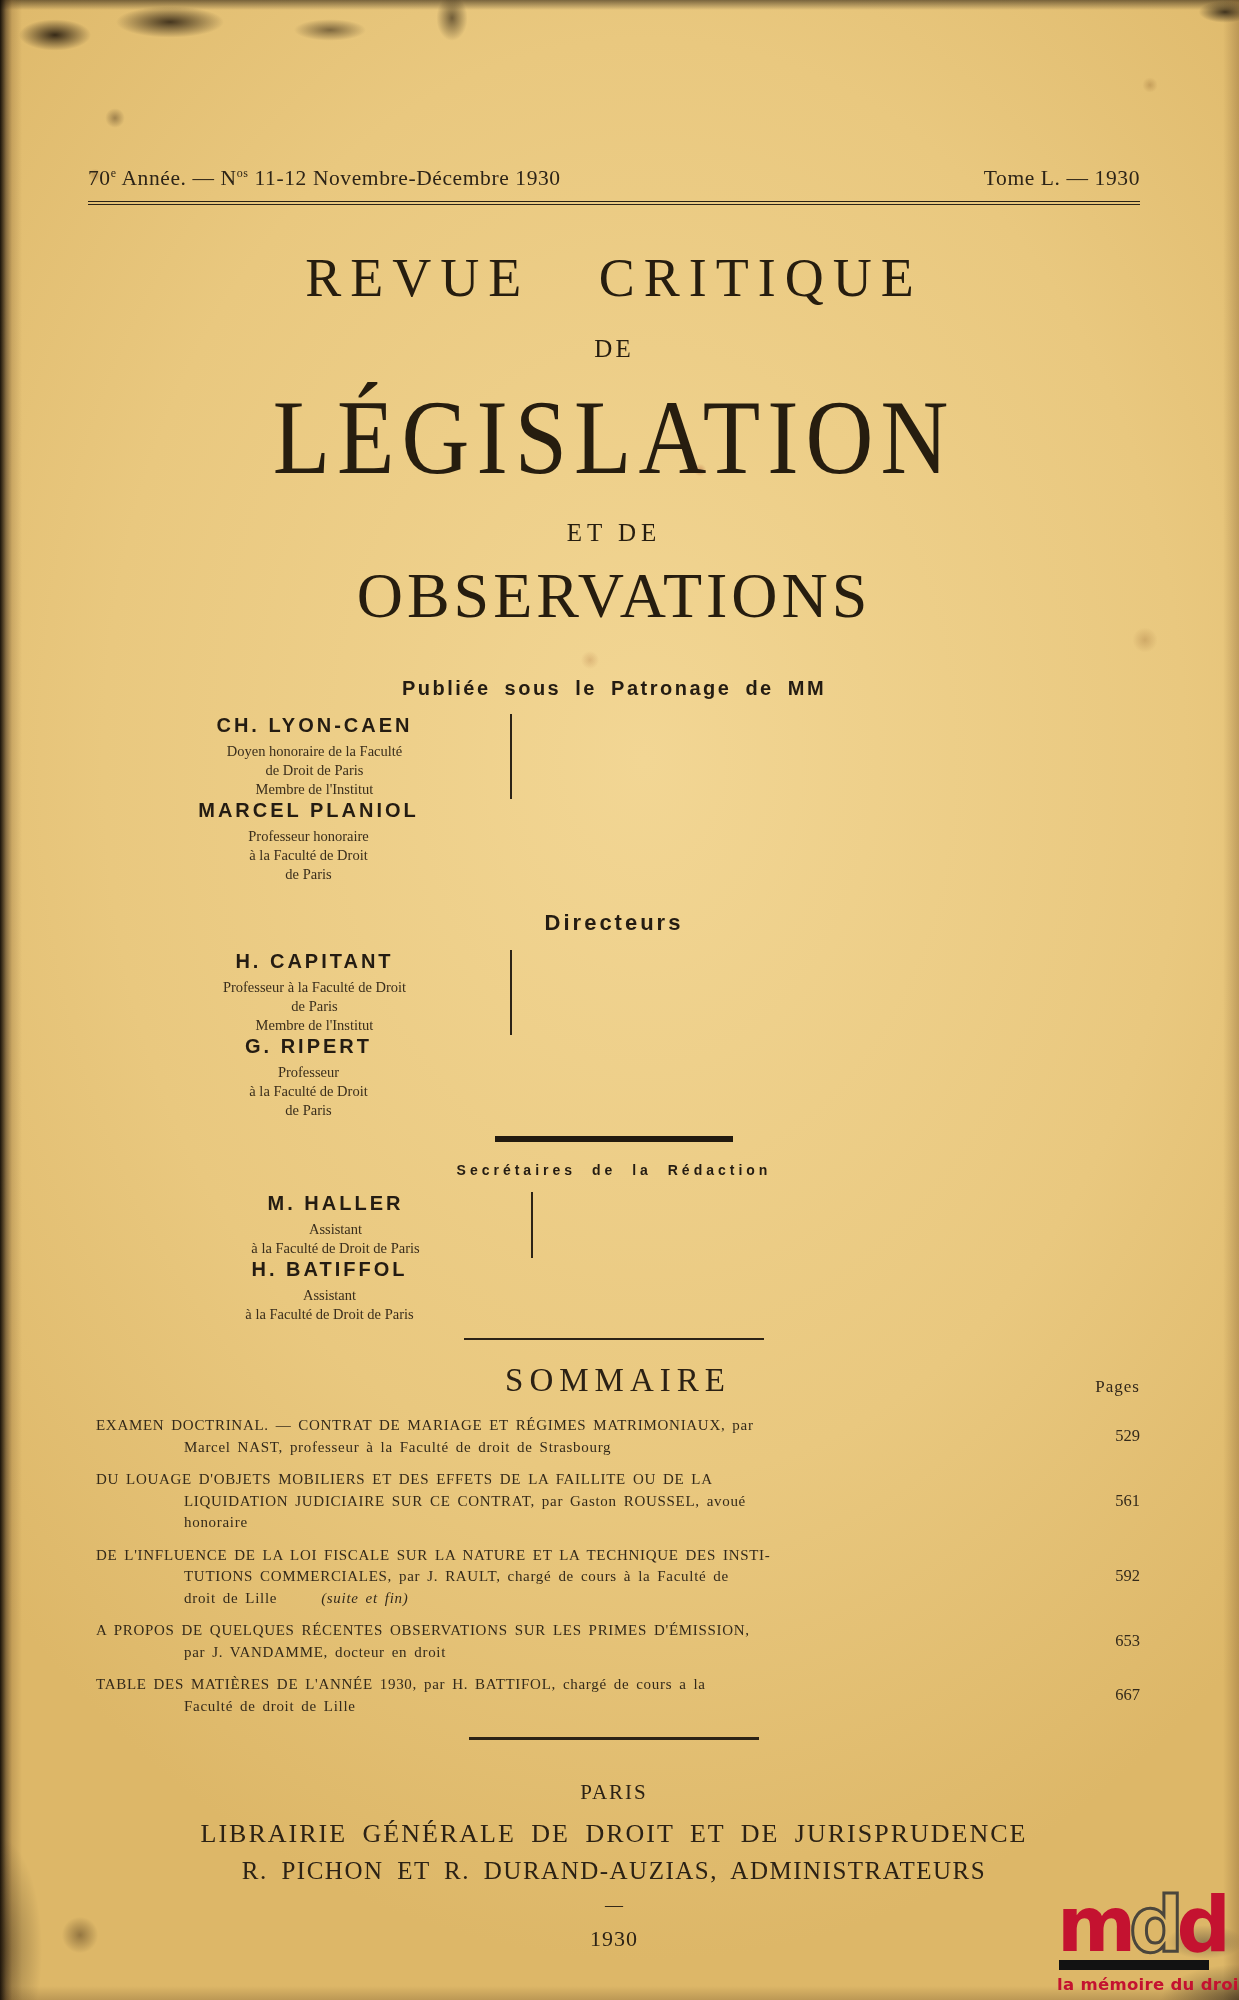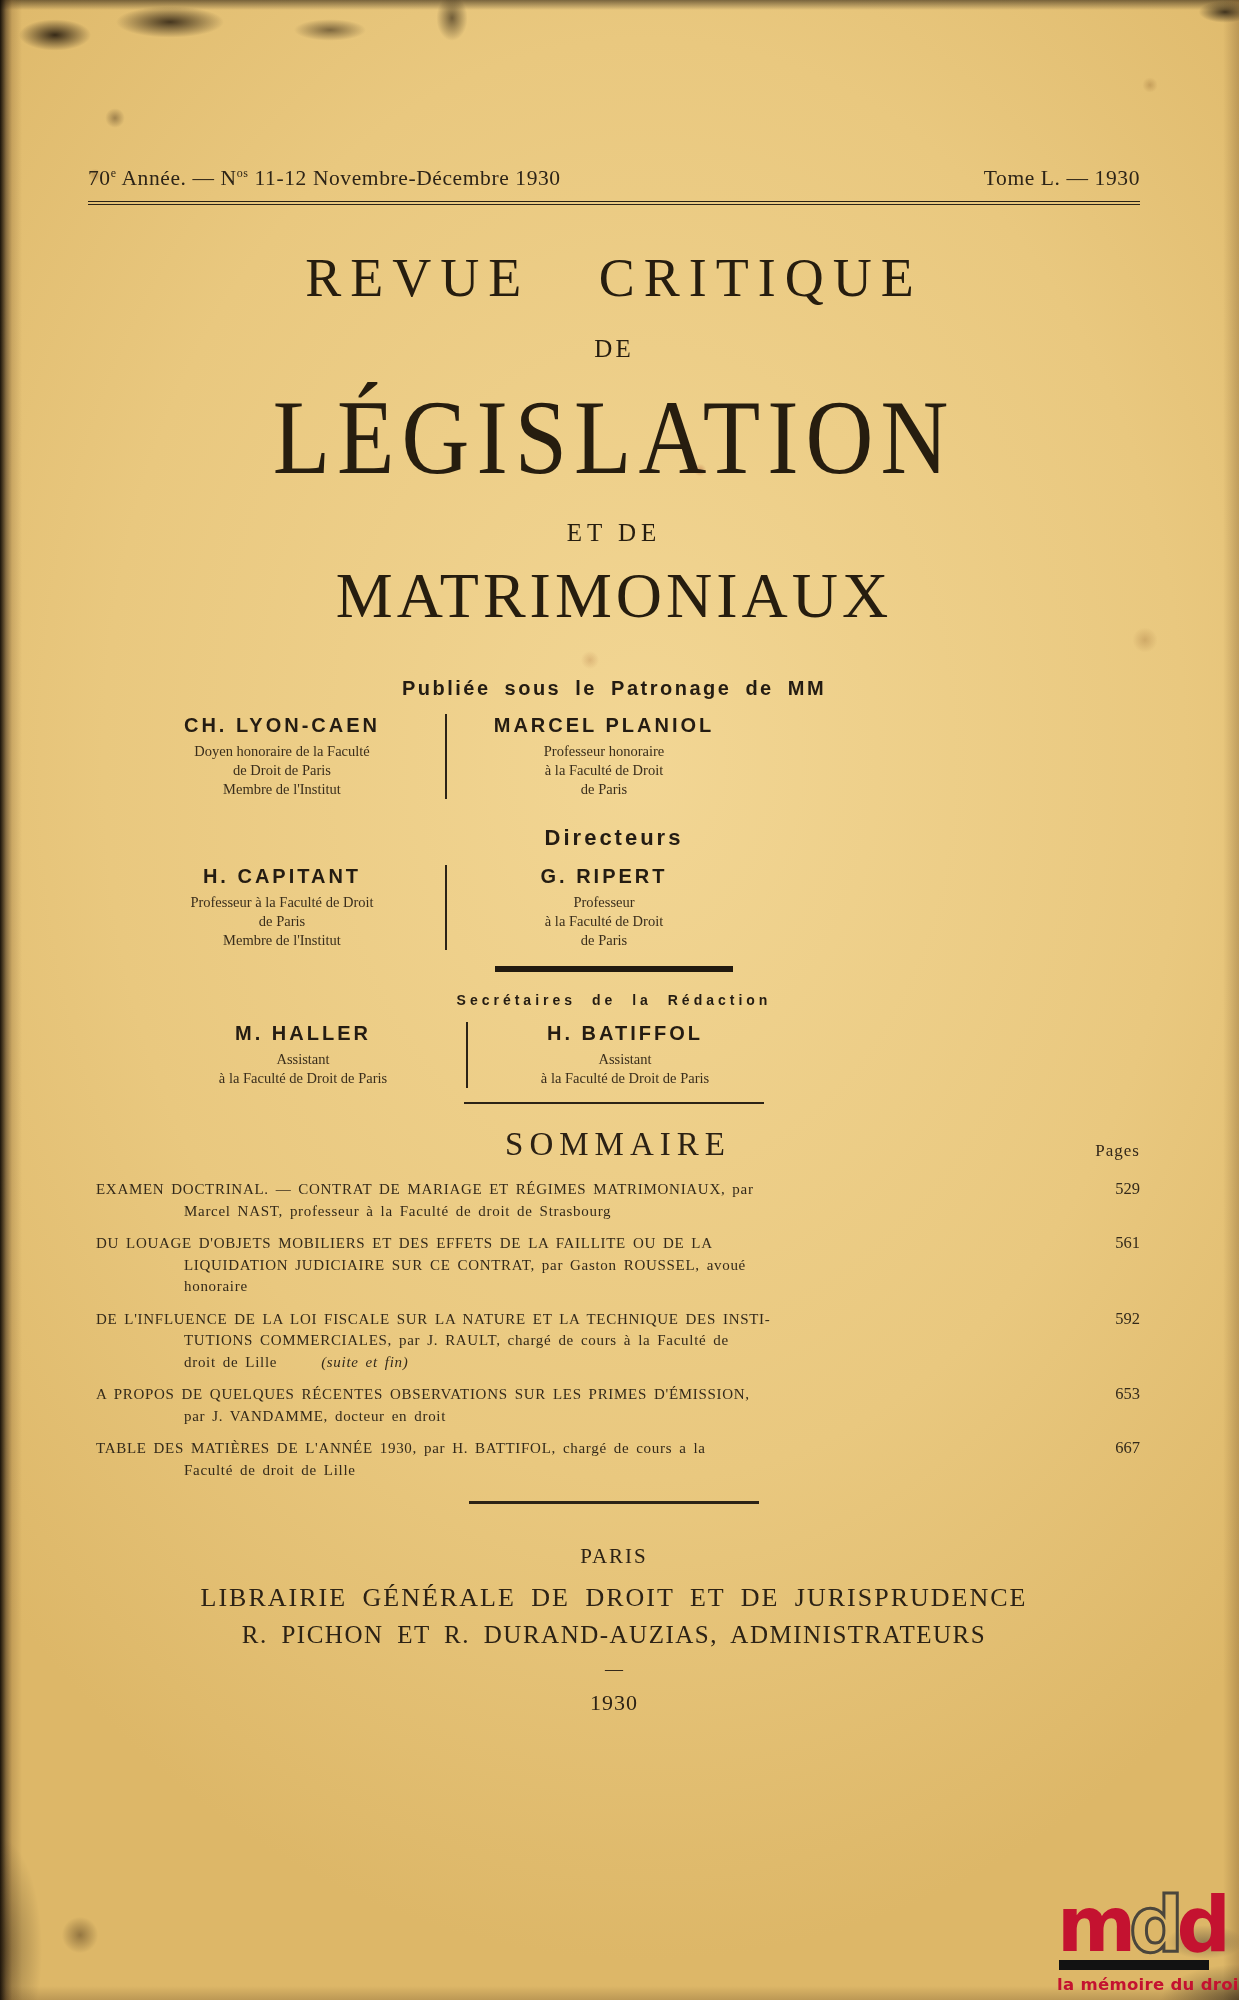--- a/index.html
+++ b/index.html
@@ -57,37 +57,37 @@
   .t-line5{margin-top:12px;font-size:64px;letter-spacing:4px;}
 
   
   .sans-head{
     text-align:center;font-family:"Liberation Sans", sans-serif;font-weight:bold;
     color:#241c12;
   }
   .patronage-heading{margin-top:44px;font-size:20px;letter-spacing:2.5px;word-spacing:6px;}
   .directeurs-heading{margin-top:26px;font-size:22px;letter-spacing:3px;}
   .secretaires-heading{margin-top:20px;font-size:14px;letter-spacing:4px;word-spacing:8px;}
-  .cols{display:flex;width:758px;margin:14px 0 0 31px;}
+  .cols{display:flex;width:758px;margin:14px 0 0 31px;flex-direction:column;}
   .col{width:50%;text-align:center;}
   .col.left{border-right:2px solid #2c2316;padding-left:6px;padding-right:6px;}
   .col.right{padding-right:116px;}
   .cols.shift{margin-left:52px;}
   .person-name{font-family:"Liberation Sans", sans-serif;font-weight:bold;font-size:20px;letter-spacing:3px;color:#241c12;}
   .person-detail{margin-top:5px;font-size:14.5px;line-height:19px;color:#3a2e1c;}
   .thick-bar{width:238px;height:6px;background:#221a0f;margin:16px auto 0 auto;}
   .thin-rule{width:300px;height:2px;background:#2c2316;margin:14px auto 0 auto;}
 
   
   .sommaire{margin-top:22px;padding-left:8px;position:relative;}
   .sommaire-titlerow{position:relative;text-align:center;}
   .sommaire-title{font-size:33px;letter-spacing:6px;color:#2b2114;}
   .pages-label{position:absolute;right:0;bottom:2px;font-size:17px;letter-spacing:1px;color:#33281a;}
   .toc{margin-top:16px;}
-  .toc-entry{display:flex;align-items:flex-start;margin-bottom:11px;}
+  .toc-entry{display:flex;align-items:center;margin-bottom:11px;}
   .toc-left{flex:1;padding-right:110px;}
   .toc-line{font-size:15px;line-height:21.5px;letter-spacing:0.7px;word-spacing:2.5px;color:#342a1a;}
   .toc-line.cont{padding-left:88px;}
   .toc-line.lastline{display:flex;align-items:baseline;gap:44px;}
   .ital{font-style:italic;}
   .dots{
     flex:1;height:15px;margin-left:6px;
     background-image:radial-gradient(circle 1.3px, #4a3a26 1.2px, rgba(0,0,0,0) 1.5px);
     background-size:9px 15px;background-position:0 9px;background-repeat:repeat-x;
   }
@@ -123,21 +123,21 @@
     <div class="masthead">
       <div><span>70</span><sup>e</sup><span> Année. — N</span><sup>os</sup><span> 11-12 Novembre-Décembre 1930</span></div>
       <div>Tome L. — 1930</div>
     </div>
 
     <div class="title-block">
       <div class="t-line1">REVUE CRITIQUE</div>
       <div class="t-line2">DE</div>
       <div class="t-line3">LÉGISLATION</div>
       <div class="t-line4">ET DE</div>
-      <div class="t-line5">MATRIMONIAUX</div>
+      <div class="t-line5">OBSERVATIONS</div>
     </div>
 
     <div class="sans-head patronage-heading">Publiée sous le Patronage de MM</div>
     <div class="cols">
       <div class="col left">
         <div class="person-name">CH. LYON-CAEN</div>
         <div class="person-detail">
           <div>Doyen honoraire de la Faculté</div>
           <div>de Droit de Paris</div>
           <div>Membre de l'Institut</div>

